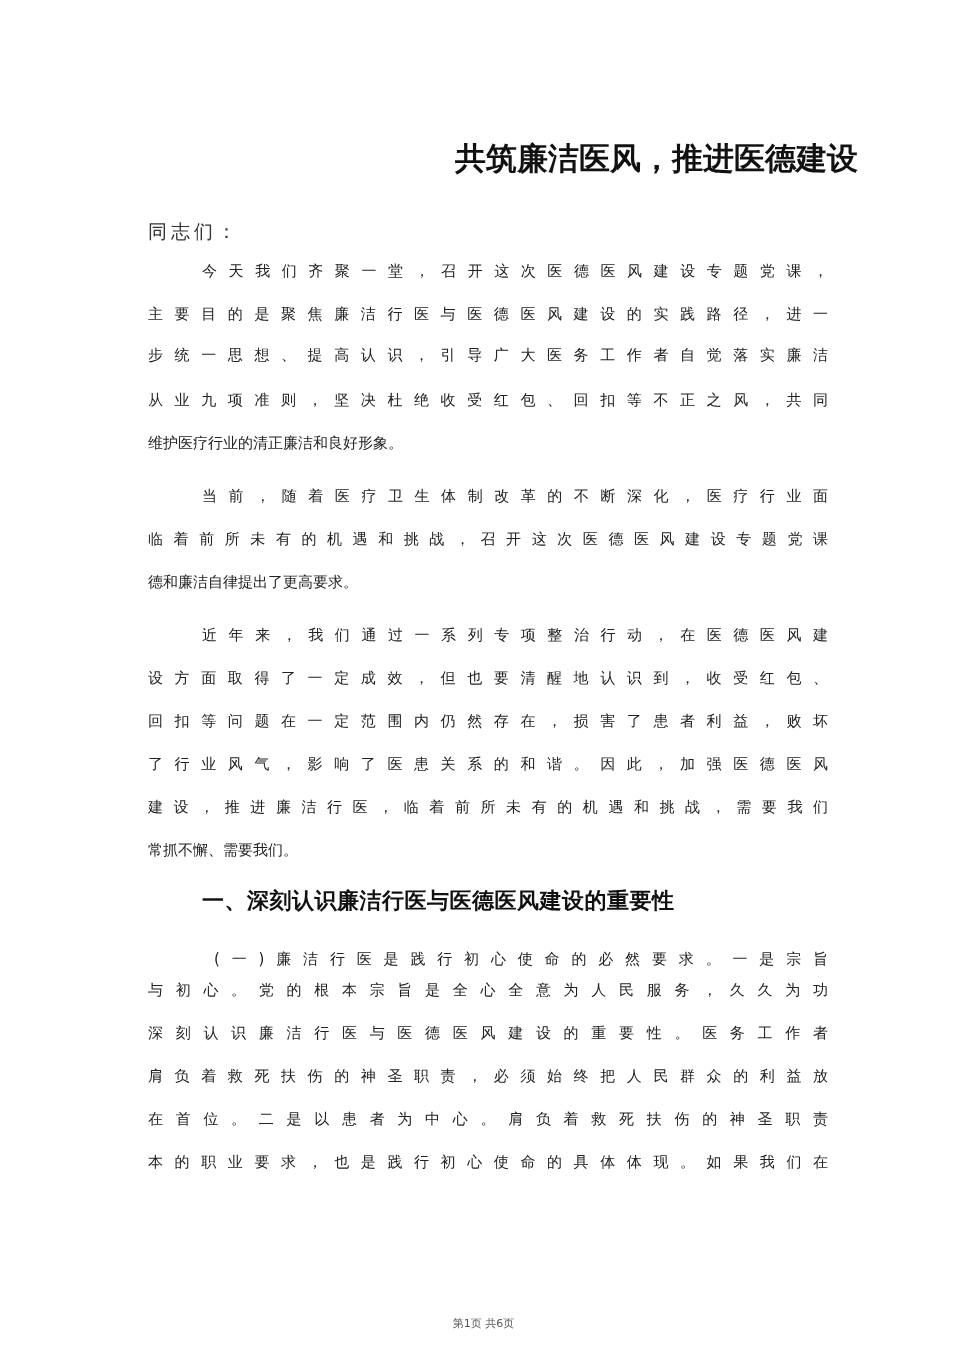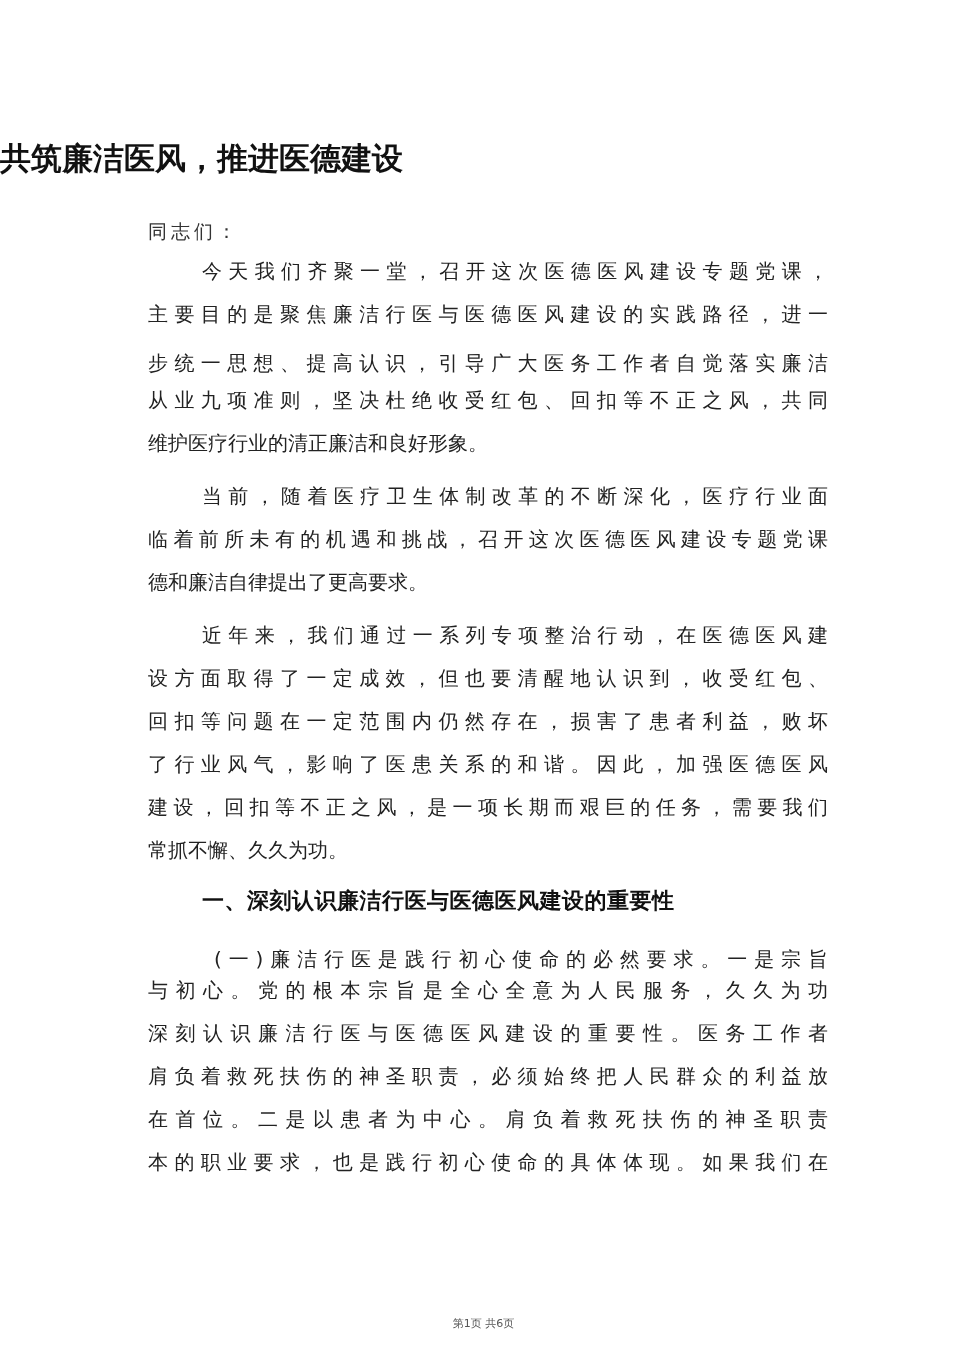--- a/index.html
+++ b/index.html
@@ -1,25 +1,25 @@
 <!DOCTYPE html>
 <html><head>
 <meta charset="utf-8">
 <style>
   html, body { margin: 0; padding: 0; background: #ffffff; }
   body { width: 967px; height: 1365px; position: relative; overflow: hidden; }
   .page { position: absolute; left: 0; top: 0; width: 967px; height: 1365px; background: #ffffff; }
   .title {
     position: absolute; left: 0; width: 858px; top: 136px;
-    text-align: left; font-family: "DejaVu Sans", sans-serif; font-weight: bold;
+    text-align: right; font-family: "DejaVu Sans", sans-serif; font-weight: bold;
     font-size: 31px; color: #111111; letter-spacing: 0px; line-height: 44px;
   }
   .line {
     position: absolute; left: 148px; width: 680px; height: 30px;
-    font-family: "DejaVu Sans", sans-serif; font-size: 20px; color: #222222;
+    font-family: "DejaVu Sans", sans-serif; font-size: 15px; color: #222222;
     line-height: 30px; white-space: nowrap; text-align: justify; text-align-last: justify;
   }
   .line.last { text-align-last: left; }
   .line.indent { left: 202px; width: 626px; }
   .salutation { position: absolute; left: 148px; top: 209px; font-family: "DejaVu Sans", sans-serif; font-size: 19px; color: #333; letter-spacing: 4px; line-height: 28px; margin-top: 8px; }
   .heading {
     position: absolute; left: 202px; top: 886px; font-family: "DejaVu Sans", sans-serif;
     font-weight: bold; font-size: 22px; color: #111; line-height: 30px; white-space: nowrap; letter-spacing: 0.5px; text-align: right;
   }
   .footer {
@@ -32,38 +32,38 @@
 
 <div class="page">
 
   <div class="title">共筑廉洁医风，推进医德建设</div>
 
   <div class="salutation">同志们：</div>
 
   <div>
     <div class="line indent" style="top:256px">今天我们齐聚一堂，召开这次医德医风建设专题党课，</div>
     <div class="line" style="top:299px">主要目的是聚焦廉洁行医与医德医风建设的实践路径，进一</div>
-    <div class="line" style="top:348px">步统一思想、提高认识，引导广大医务工作者自觉落实廉洁</div>
+    <div class="line" style="top:340px">步统一思想、提高认识，引导广大医务工作者自觉落实廉洁</div>
     <div class="line" style="top:385px">从业九项准则，坚决杜绝收受红包、回扣等不正之风，共同</div>
     <div class="line last" style="top:428px">维护医疗行业的清正廉洁和良好形象。</div>
   </div>
 
   <div>
     <div class="line indent" style="top:481px">当前，随着医疗卫生体制改革的不断深化，医疗行业面</div>
     <div class="line" style="top:524px">临着前所未有的机遇和挑战，召开这次医德医风建设专题党课</div>
     <div class="line last" style="top:567px">德和廉洁自律提出了更高要求。</div>
   </div>
 
   <div>
     <div class="line indent" style="top:620px">近年来，我们通过一系列专项整治行动，在医德医风建</div>
     <div class="line" style="top:663px">设方面取得了一定成效，但也要清醒地认识到，收受红包、</div>
     <div class="line" style="top:706px">回扣等问题在一定范围内仍然存在，损害了患者利益，败坏</div>
     <div class="line" style="top:749px">了行业风气，影响了医患关系的和谐。因此，加强医德医风</div>
-    <div class="line" style="top:792px">建设，回扣等不正之风，是一项长期而艰巨的任务，需要我们</div>
-    <div class="line last" style="top:835px">常抓不懈、久久为功。</div>
+    <div class="line" style="top:792px">建设，推进廉洁行医，临着前所未有的机遇和挑战，需要我们</div>
+    <div class="line last" style="top:835px">常抓不懈、需要我们。</div>
   </div>
 
   <div class="heading">一、深刻认识廉洁行医与医德医风建设的重要性</div>
 
   <div>
     <div class="line indent" style="top:932px; left:214px; width:614px;margin-top:12px;">(一)廉洁行医是践行初心使命的必然要求。一是宗旨</div>
     <div class="line" style="top:975px">与初心。党的根本宗旨是全心全意为人民服务，久久为功</div>
     <div class="line" style="top:1018px">深刻认识廉洁行医与医德医风建设的重要性。医务工作者</div>
     <div class="line" style="top:1061px">肩负着救死扶伤的神圣职责，必须始终把人民群众的利益放</div>
     <div class="line" style="top:1104px">在首位。二是以患者为中心。肩负着救死扶伤的神圣职责</div>

